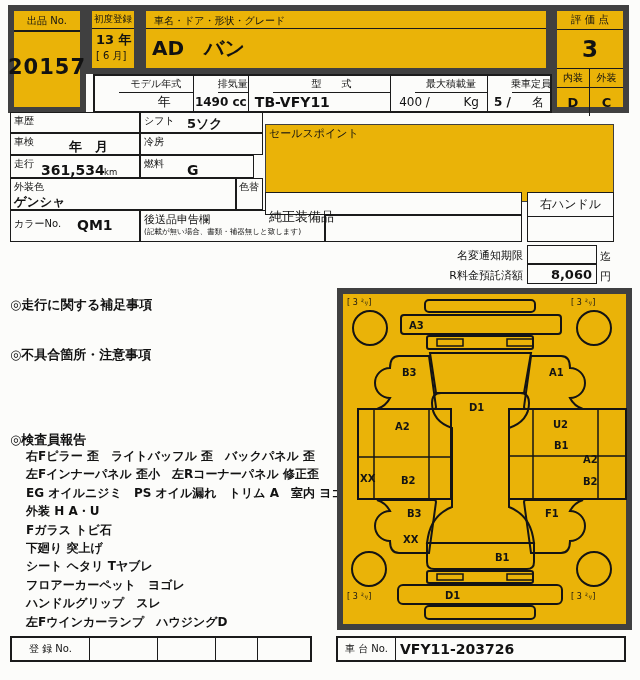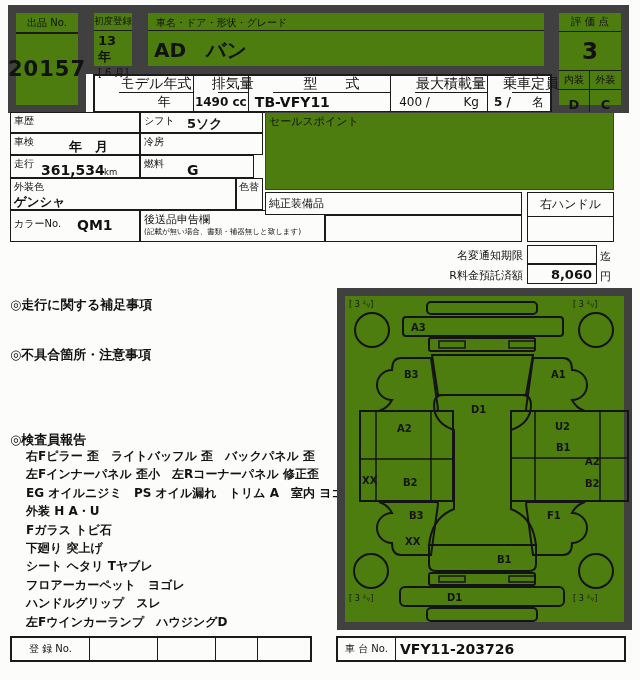--- a/index.html
+++ b/index.html
@@ -1,27 +1,27 @@
 <!DOCTYPE html>
 <html><head>
 <meta charset="utf-8">
 <style>
   html,body{margin:0;padding:0;background:#ffffff;}
   .sheet{position:relative;width:640px;height:680px;background:#fcfcfa;
          font-family:"DejaVu Sans","Liberation Sans",sans-serif;color:#121212;overflow:hidden;}
-  .bx{position:absolute;border:8px solid #404040;box-sizing:border-box;background:#4d7c0f;}
+  .bx{position:absolute;border:6px solid #404040;box-sizing:border-box;background:#eab308;}
   .cell{position:absolute;border:1.6px solid #1b1b1b;box-sizing:border-box;background:#fcfcfa;}
   .lab{position:absolute;top:1px;left:3px;font-size:10px;white-space:nowrap;}
   .ctr{display:flex;align-items:center;justify-content:center;}
   .b{font-weight:bold;}
   .spec{position:absolute;left:93px;top:74px;width:459px;height:39px;display:flex;
         border:2px solid #1b1b1b;box-sizing:border-box;}
   .spec .col{display:flex;flex-direction:column;border-right:1.6px solid #1b1b1b;box-sizing:border-box;}
   .spec .col:last-child{border-right:none;}
-  .spec .hd{height:17px;border-bottom:1.6px solid #1b1b1b;font-size:14px;
+  .spec .hd{height:17px;border-bottom:1.6px solid #1b1b1b;font-size:10px;
             display:flex;align-items:center;justify-content:center;box-sizing:border-box;white-space:nowrap;margin-left:24px;}
   .spec .vl{flex:1;display:flex;align-items:center;justify-content:center;font-size:13px;font-weight:bold;white-space:nowrap;}
   .notes-title{position:absolute;left:10px;font-size:13px;font-weight:bold;white-space:nowrap;}
   .insp-line{font-size:12px;font-weight:bold;line-height:18.4px;white-space:nowrap;}
   .ftable{position:absolute;top:636px;height:26px;display:flex;border:2px solid #1b1b1b;box-sizing:border-box;background:#fcfcfa;}
   .ftable .fc{border-right:1.6px solid #1b1b1b;box-sizing:border-box;display:flex;align-items:center;font-size:10px;padding-left:4px;white-space:nowrap;}
   .ftable .fc:last-child{border-right:none;}
   svg text{font-family:"DejaVu Sans","Liberation Sans",sans-serif;font-weight:bold;fill:#141414;}
   .dg-label{font-size:10px;}
   .dg-tire{font-size:8px;font-weight:normal;}
@@ -150,25 +150,25 @@
   <div class="cell" style="left:10px;top:210px;width:130px;height:32px;">
     <span class="lab" style="top:6px;">カラーNo.</span>
     <span class="b" style="position:absolute;left:66px;top:6px;font-size:14px;">QM1</span>
   </div>
   <div class="cell" style="left:140px;top:210px;width:185px;height:32px;">
     <span class="lab" style="font-size:11px;">後送品申告欄</span>
     <span style="position:absolute;left:3px;top:16px;font-size:7.5px;white-space:nowrap;">(記載が無い場合、書類・補器無しと致します)</span>
   </div>
   <div class="cell" style="left:325px;top:215px;width:197px;height:27px;"></div>
 
-  <div class="bx" style="left:265px;top:112px;width:349px;height:78px;border-width:1.6px;">
+  <div class="bx" style="left:265px;top:124px;width:349px;height:78px;border-width:1.6px;">
     <span class="lab" style="font-size:11px;">セールスポイント</span>
   </div>
   <div class="cell" style="left:265px;top:192px;width:257px;height:23px;">
-    <span class="lab" style="font-size:11px;top:3px;">純正装備品</span>
+    <span class="lab" style="font-size:13px;top:15px;">純正装備品</span>
   </div>
   <div class="cell" style="left:527px;top:192px;width:87px;height:50px;">
     <div class="ctr" style="height:23px;border-bottom:1.6px solid #1b1b1b;">
       <span class="b" style="font-size:12px;font-weight:normal;">右ハンドル</span>
     </div>
   </div>
 
   <div style="position:absolute;left:400px;top:248px;width:123px;text-align:right;font-size:11px;">名変通知期限</div>
   <div class="cell" style="left:527px;top:245px;width:70px;height:19px;">
     <span style="position:absolute;right:4px;top:2px;font-size:12px;"></span>

